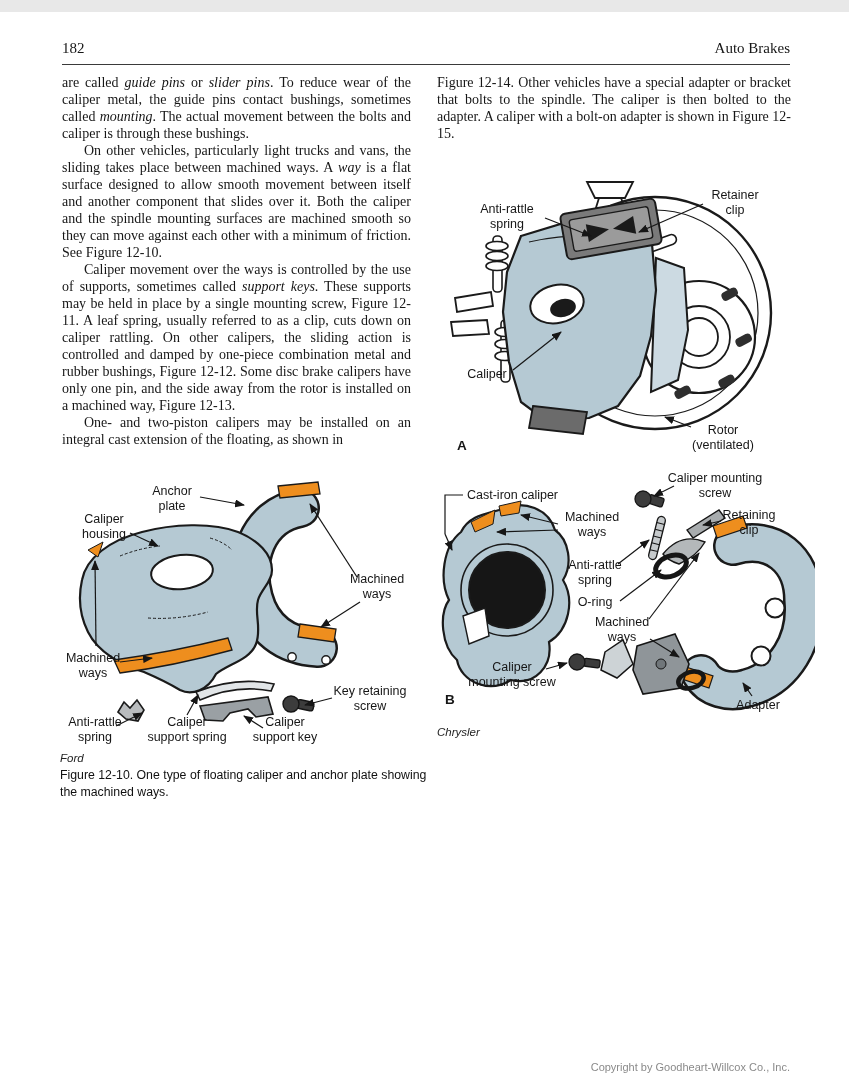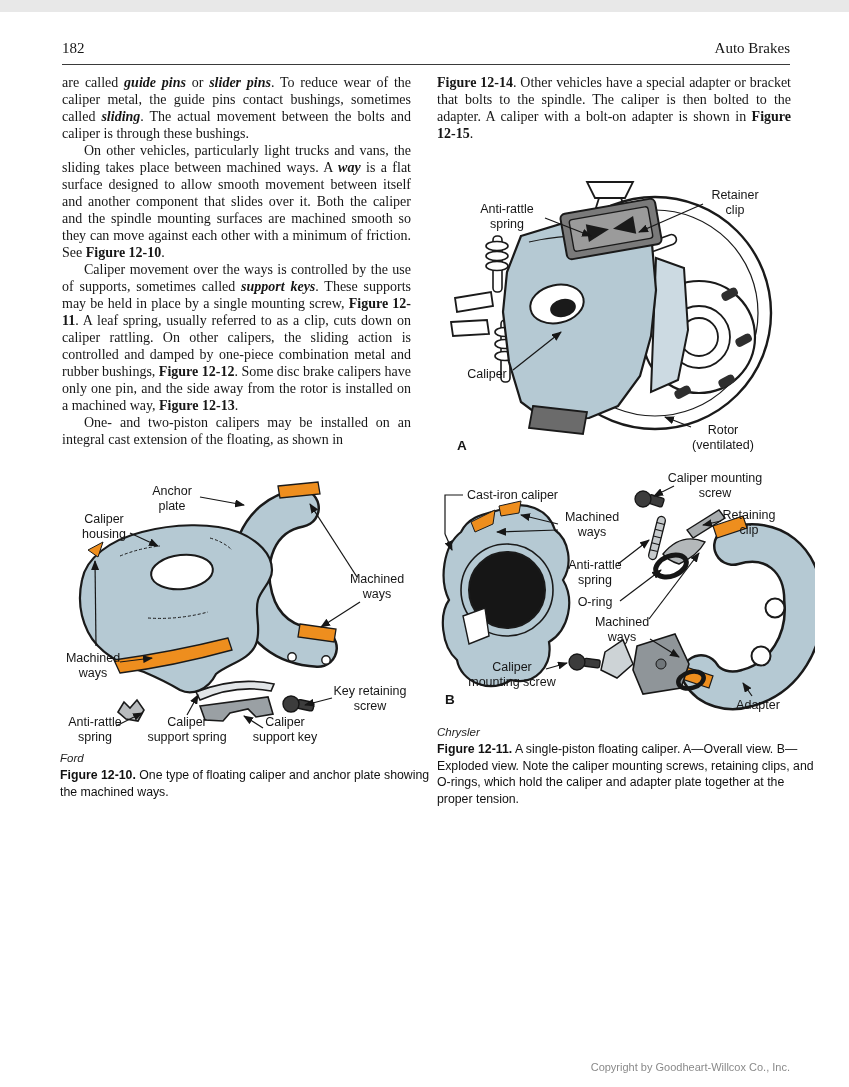--- a/index.html
+++ b/index.html
@@ -6,21 +6,21 @@
   .page{position:relative;width:849px;height:1087px;background:#ffffff;margin:12px auto;
         font-family:"Liberation Serif",serif;color:#161616;overflow:hidden;}
   .running-head{position:absolute;left:62px;right:59px;top:28px;display:flex;
         justify-content:space-between;font-size:15px;}
   .head-rule{position:absolute;left:62px;right:59px;top:52px;height:1px;background:#3a3a3a;}
   .col{position:absolute;top:62px;font-size:14px;line-height:17px;text-align:justify;}
   .col-left{left:62px;width:349px;}
   .col-right{left:437px;width:354px;}
   p.bp{margin:0;}
   p.ind{text-indent:22px;}
-  .rb{font-weight:bold;}
+  .rb{font-weight:normal;}
   .ri{font-style:italic;}
   .fig{position:absolute;}
   .figA{left:437px;top:168px;width:378px;height:282px;}
   .fig10{left:60px;top:464px;width:372px;}
   .figB{left:437px;top:456px;width:378px;}
   .attr{font-family:"Liberation Sans",sans-serif;font-size:11.5px;font-style:italic;
         color:#222;margin-top:2px;line-height:12px;}
   .caption{font-family:"Liberation Sans",sans-serif;font-size:12.3px;line-height:16.5px;
         color:#111;margin-top:3px;text-align:left;}
   .footer{position:absolute;right:59px;top:1049px;font-family:"Liberation Sans",sans-serif;
@@ -36,21 +36,21 @@
 
 <div class="page">
 
   <div class="running-head">
     <span>182</span>
     <span>Auto Brakes</span>
   </div>
   <div class="head-rule"></div>
 
   <div class="col col-left">
-    <p class="bp"><span>are called </span><span class="rb ri">guide pins</span><span> or </span><span class="rb ri">slider pins</span><span>. To reduce wear of the caliper metal, the guide pins contact bushings, sometimes called </span><span class="rb ri">sliding</span><span>. The actual movement between the bolts and caliper is through these bushings.</span></p>
+    <p class="bp"><span>are called </span><span class="rb ri">guide pins</span><span> or </span><span class="rb ri">slider pins</span><span>. To reduce wear of the caliper metal, the guide pins contact bushings, sometimes called </span><span class="rb ri">mounting</span><span>. The actual movement between the bolts and caliper is through these bushings.</span></p>
     <p class="bp ind"><span>On other vehicles, particularly light trucks and vans, the sliding takes place between machined ways. A </span><span class="rb ri">way</span><span> is a flat surface designed to allow smooth movement between itself and another component that slides over it. Both the caliper and the spindle mounting surfaces are machined smooth so they can move against each other with a minimum of friction. See </span><span class="rb">Figure 12-10</span><span>.</span></p>
     <p class="bp ind"><span>Caliper movement over the ways is controlled by the use of supports, sometimes called </span><span class="rb ri">support keys</span><span>. These supports may be held in place by a single mounting screw, </span><span class="rb">Figure 12-11</span><span>. A leaf spring, usually referred to as a clip, cuts down on caliper rattling. On other calipers, the sliding action is controlled and damped by one-piece combination metal and rubber bushings, </span><span class="rb">Figure 12-12</span><span>. Some disc brake calipers have only one pin, and the side away from the rotor is installed on a machined way, </span><span class="rb">Figure 12-13</span><span>.</span></p>
     <p class="bp ind"><span>One- and two-piston calipers may be installed on an integral cast extension of the floating, as shown in</span></p>
   </div>
 
   <div class="col col-right">
     <p class="bp"><span class="rb">Figure 12-14</span><span>. Other vehicles have a special adapter or bracket that bolts to the spindle. The caliper is then bolted to the adapter. A caliper with a bolt-on adapter is shown in </span><span class="rb">Figure 12-15</span><span>.</span></p>
   </div>
 
   <div class="fig figA">
@@ -276,18 +276,17 @@
       <text x="158" y="116" text-anchor="middle">spring</text>
       <text x="158" y="138" text-anchor="middle">O-ring</text>
       <text x="185" y="158" text-anchor="middle">Machined</text>
       <text x="185" y="173" text-anchor="middle">ways</text>
       <text x="75" y="203" text-anchor="middle">Caliper</text>
       <text x="75" y="218" text-anchor="middle">mounting screw</text>
       <text x="321" y="241" text-anchor="middle">Adapter</text>
       <text class="flet" x="8" y="236">B</text>
     </svg>
     <div class="attr">Chrysler</div>
-    <div class="caption"><span class="rb">Figure 12-11.</span><span> A single-piston floating caliper. A—Overall view. B—Exploded view. Note the caliper mounting screws, retaining clips, and O-rings, which hold the caliper and adapter plate together at the proper tension.</span></div>
   </div>
 
   <div class="footer">Copyright by Goodheart-Willcox Co., Inc.</div>
   <div class="bottom-bar"></div>
 </div>
 
 </body></html>

